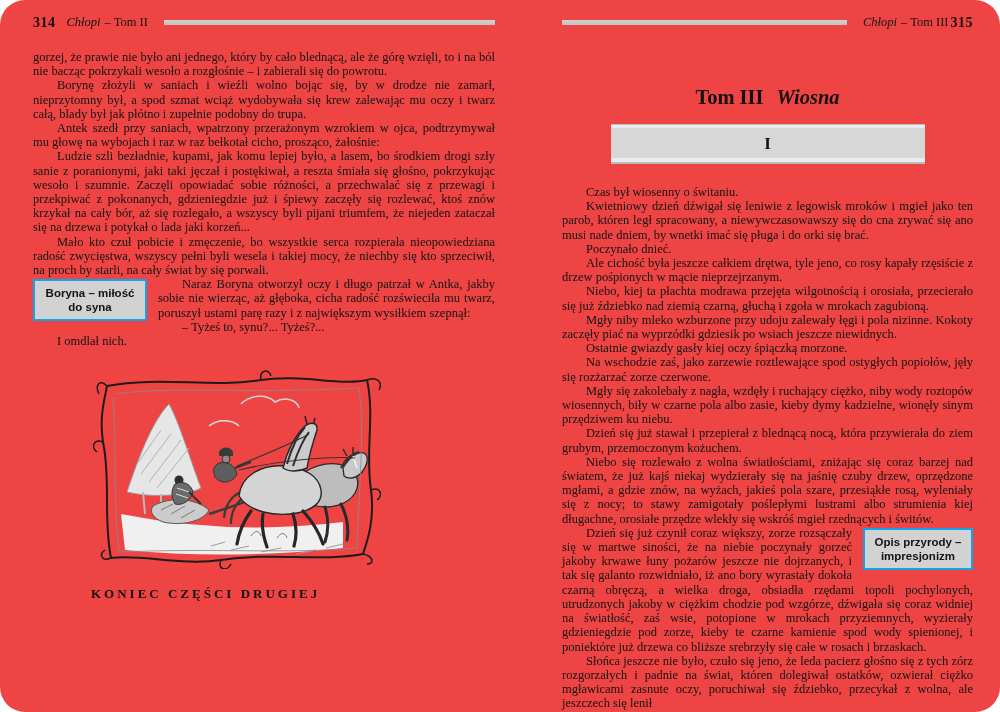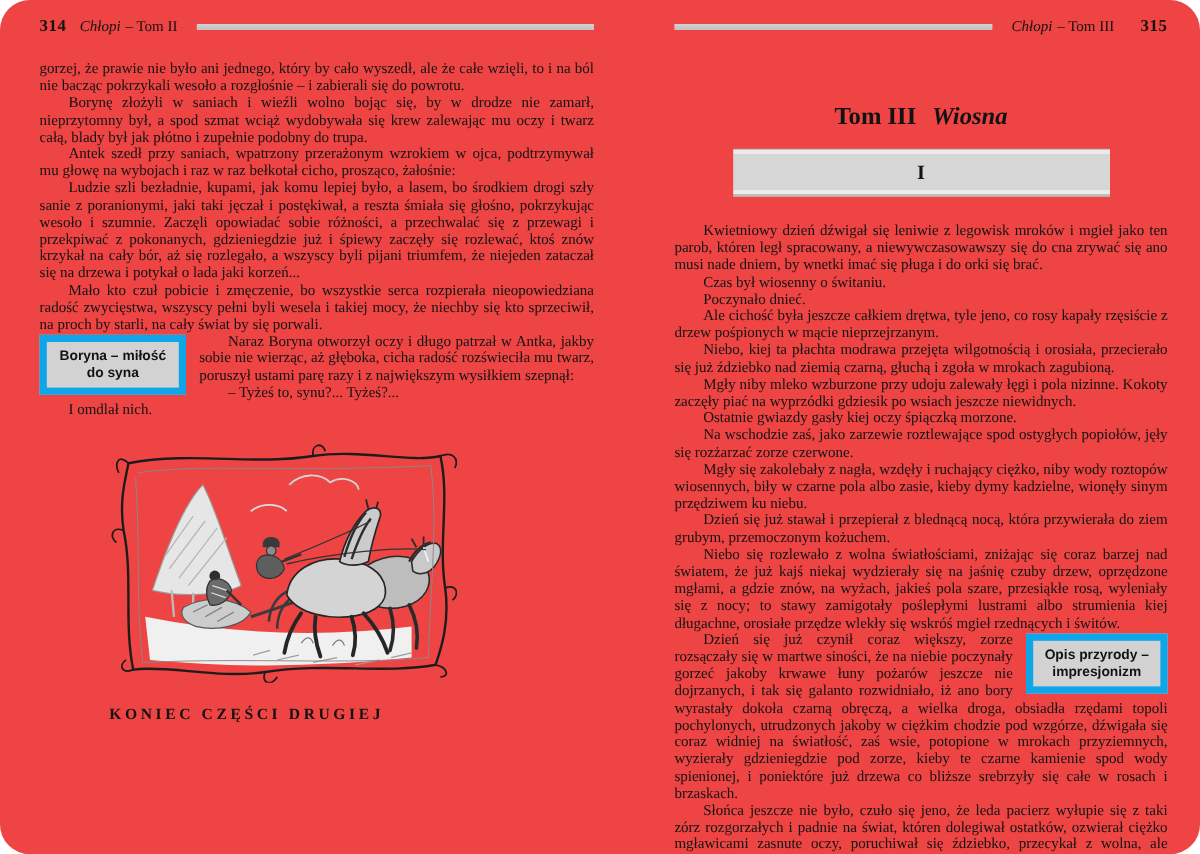--- a/index.html
+++ b/index.html
@@ -11,30 +11,30 @@
 
   
   .phead{display:flex;align-items:center;margin-top:15px;height:15px;font-size:12.5px;white-space:nowrap;}
   .pnum{font-weight:bold;font-size:14px;letter-spacing:.5px;}
   .btitle{font-style:italic;}
   .phead-left .btitle{margin-left:11px;}
   .phead .vol{margin-left:4px;}
   .hrule{flex:1 1 auto;height:5px;background:linear-gradient(180deg,#d2d2d2,#c1c1c1);}
   .phead-left .hrule{margin-left:16px;}
   .phead-right .hrule{margin-right:16px;}
-  .phead-right .pnum{margin-left:22px;}
+  .phead-right .pnum{margin-left:2px;}
 
   
   .bd{margin-top:20px;font-size:12.5px;line-height:14.2px;text-align:justify;
       text-justify:inter-word;}
   .bd p{margin:0;text-indent:24px;}
   .bd p.noind{text-indent:0;}
 
   
-  .mnote{display:block;background:#d2d2d2;border:6px solid #0ea5e9;
+  .mnote{display:block;background:#d2d2d2;border:2px solid #0ea5e9;
          font-family:"Liberation Sans",sans-serif;font-weight:bold;font-size:11.5px;
          line-height:14px;text-align:center;text-indent:0;padding:5px 4px;}
   .mnote-left{float:left;width:102px;margin:2px 11px 3px 0;}
   .mnote-right{float:right;width:98px;margin:2px 0 3px 11px;}
 
   
   .illus{width:290px;margin:16px 0 0 58px;}
   .caption{width:290px;margin:13px 0 0 58px;font-weight:bold;
            font-size:13px;letter-spacing:3px;white-space:nowrap;}
 
@@ -55,21 +55,21 @@
 
   <section class="page page-left">
     <header class="phead phead-left">
       <span class="pnum">314</span>
       <span class="btitle">Chłopi</span>
       <span class="vol">– Tom II</span>
       <span class="hrule"></span>
     </header>
 
     <div class="bd">
-      <p class="noind">gorzej, że prawie nie było ani jednego, który by cało wyszedł, ale że całe wzięli, to i na ból nie bacząc pokrzykali wesoło a rozgłośnie – i zabierali się do powrotu.</p>
+      <p class="noind">gorzej, że prawie nie było ani jednego, który by cało blednącą, ale że górę wzięli, to i na ból nie bacząc pokrzykali wesoło a rozgłośnie – i zabierali się do powrotu.</p>
       <p>Borynę złożyli w saniach i wieźli wolno bojąc się, by w drodze nie zamarł, nieprzytomny był, a spod szmat wciąż wydobywała się krew zalewając mu oczy i twarz całą, blady był jak płótno i zupełnie podobny do trupa.</p>
       <p>Antek szedł przy saniach, wpatrzony przerażonym wzrokiem w ojca, podtrzymywał mu głowę na wybojach i raz w raz bełkotał cicho, prosząco, żałośnie:</p>
       <p>Ludzie szli bezładnie, kupami, jak komu lepiej było, a lasem, bo środkiem drogi szły sanie z poranionymi, jaki taki jęczał i postękiwał, a reszta śmiała się głośno, pokrzykując wesoło i szumnie. Zaczęli opowiadać sobie różności, a przechwalać się z przewagi i przekpiwać z pokonanych, gdzieniegdzie już i śpiewy zaczęły się rozlewać, ktoś znów krzykał na cały bór, aż się rozlegało, a wszyscy byli pijani triumfem, że niejeden zataczał się na drzewa i potykał o lada jaki korzeń...</p>
       <p>Mało kto czuł pobicie i zmęczenie, bo wszystkie serca rozpierała nieopowiedziana radość zwycięstwa, wszyscy pełni byli wesela i takiej mocy, że niechby się kto sprzeciwił, na proch by starli, na cały świat by się porwali.</p>
       <p>
         <span class="mnote mnote-left">Boryna – miłość do syna</span>
         <span>Naraz Boryna otworzył oczy i długo patrzał w Antka, jakby sobie nie wierząc, aż głęboka, cicha radość rozświeciła mu twarz, poruszył ustami parę razy i z największym wysiłkiem szepnął:</span>
       </p>
       <p>– Tyżeś to, synu?... Tyżeś?...</p>
       <p>I omdlał nich.</p>
@@ -137,32 +137,32 @@
       <span class="pnum">315</span>
     </header>
 
     <h1 class="tom-title"><span>Tom III</span><span class="season">Wiosna</span></h1>
 
     <div class="chapter-box">
       <span>I</span>
     </div>
 
     <div class="bd bd-right">
+      <p>Czas był wiosenny o świtaniu.</p>
       <p>Kwietniowy dzień dźwigał się leniwie z legowisk mroków i mgieł jako ten parob, któren legł spracowany, a niewywczasowawszy się do cna zrywać się ano musi nade dniem, by wnetki imać się pługa i do orki się brać.</p>
-      <p>Czas był wiosenny o świtaniu.</p>
       <p>Poczynało dnieć.</p>
       <p>Ale cichość była jeszcze całkiem drętwa, tyle jeno, co rosy kapały rzęsiście z drzew pośpionych w mącie nieprzejrzanym.</p>
       <p>Niebo, kiej ta płachta modrawa przejęta wilgotnością i orosiała, przecierało się już ździebko nad ziemią czarną, głuchą i zgoła w mrokach zagubioną.</p>
       <p>Mgły niby mleko wzburzone przy udoju zalewały łęgi i pola nizinne. Kokoty zaczęły piać na wyprzódki gdziesik po wsiach jeszcze niewidnych.</p>
       <p>Ostatnie gwiazdy gasły kiej oczy śpiączką morzone.</p>
       <p>Na wschodzie zaś, jako zarzewie roztlewające spod ostygłych popiołów, jęły się rozżarzać zorze czerwone.</p>
       <p>Mgły się zakolebały z nagła, wzdęły i ruchający ciężko, niby wody roztopów wiosennych, biły w czarne pola albo zasie, kieby dymy kadzielne, wionęły sinym przędziwem ku niebu.</p>
       <p>Dzień się już stawał i przepierał z blednącą nocą, która przywierała do ziem grubym, przemoczonym kożuchem.</p>
       <p>Niebo się rozlewało z wolna światłościami, zniżając się coraz barzej nad światem, że już kajś niekaj wydzierały się na jaśnię czuby drzew, oprzędzone mgłami, a gdzie znów, na wyżach, jakieś pola szare, przesiąkłe rosą, wyleniały się z nocy; to stawy zamigotały poślepłymi lustrami albo strumienia kiej długachne, orosiałe przędze wlekły się wskróś mgieł rzednących i świtów.</p>
       <p>
         <span class="mnote mnote-right">Opis przyrody – impresjonizm</span>
         <span>Dzień się już czynił coraz większy, zorze rozsączały się w martwe siności, że na niebie poczynały gorzeć jakoby krwawe łuny pożarów jeszcze nie dojrzanych, i tak się galanto rozwidniało, iż ano bory wyrastały dokoła czarną obręczą, a wielka droga, obsiadła rzędami topoli pochylonych, utrudzonych jakoby w ciężkim chodzie pod wzgórze, dźwigała się coraz widniej na światłość, zaś wsie, potopione w mrokach przyziemnych, wyzierały gdzieniegdzie pod zorze, kieby te czarne kamienie spod wody spienionej, i poniektóre już drzewa co bliższe srebrzyły się całe w rosach i brzaskach.</span>
       </p>
-      <p>Słońca jeszcze nie było, czuło się jeno, że leda pacierz wyłupie się z taki zórz rozgorzałych i padnie na świat, któren dolegiwał ostatków, ozwierał ciężko mgławicami zasnute oczy, poruchiwał się ździebko, przecykał z wolna, ale jeszczech się lenił</p>
+      <p>Słońca jeszcze nie było, czuło się jeno, że leda pacierz głośno się z tych zórz rozgorzałych i padnie na świat, któren dolegiwał ostatków, ozwierał ciężko mgławicami zasnute oczy, poruchiwał się ździebko, przecykał z wolna, ale jeszczech się lenił</p>
     </div>
   </section>
 
 </div>
 
 </body></html>

